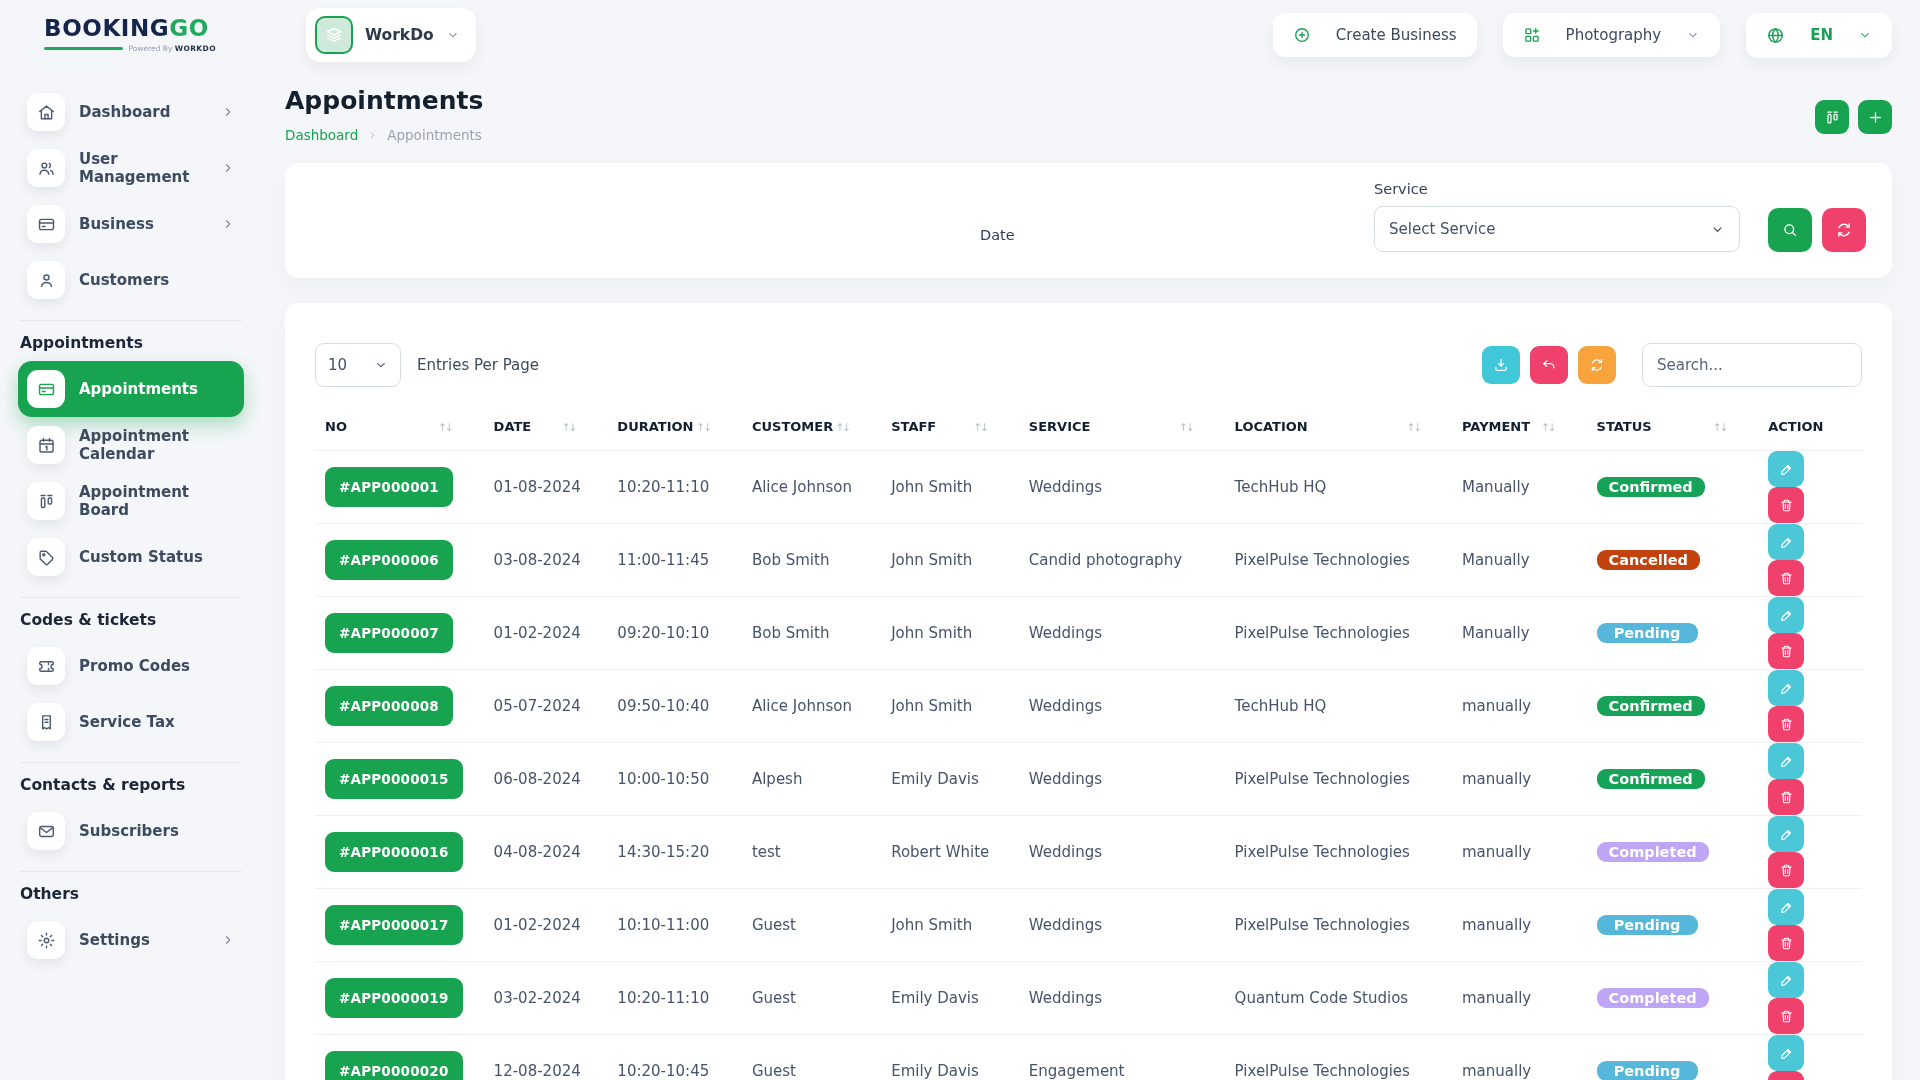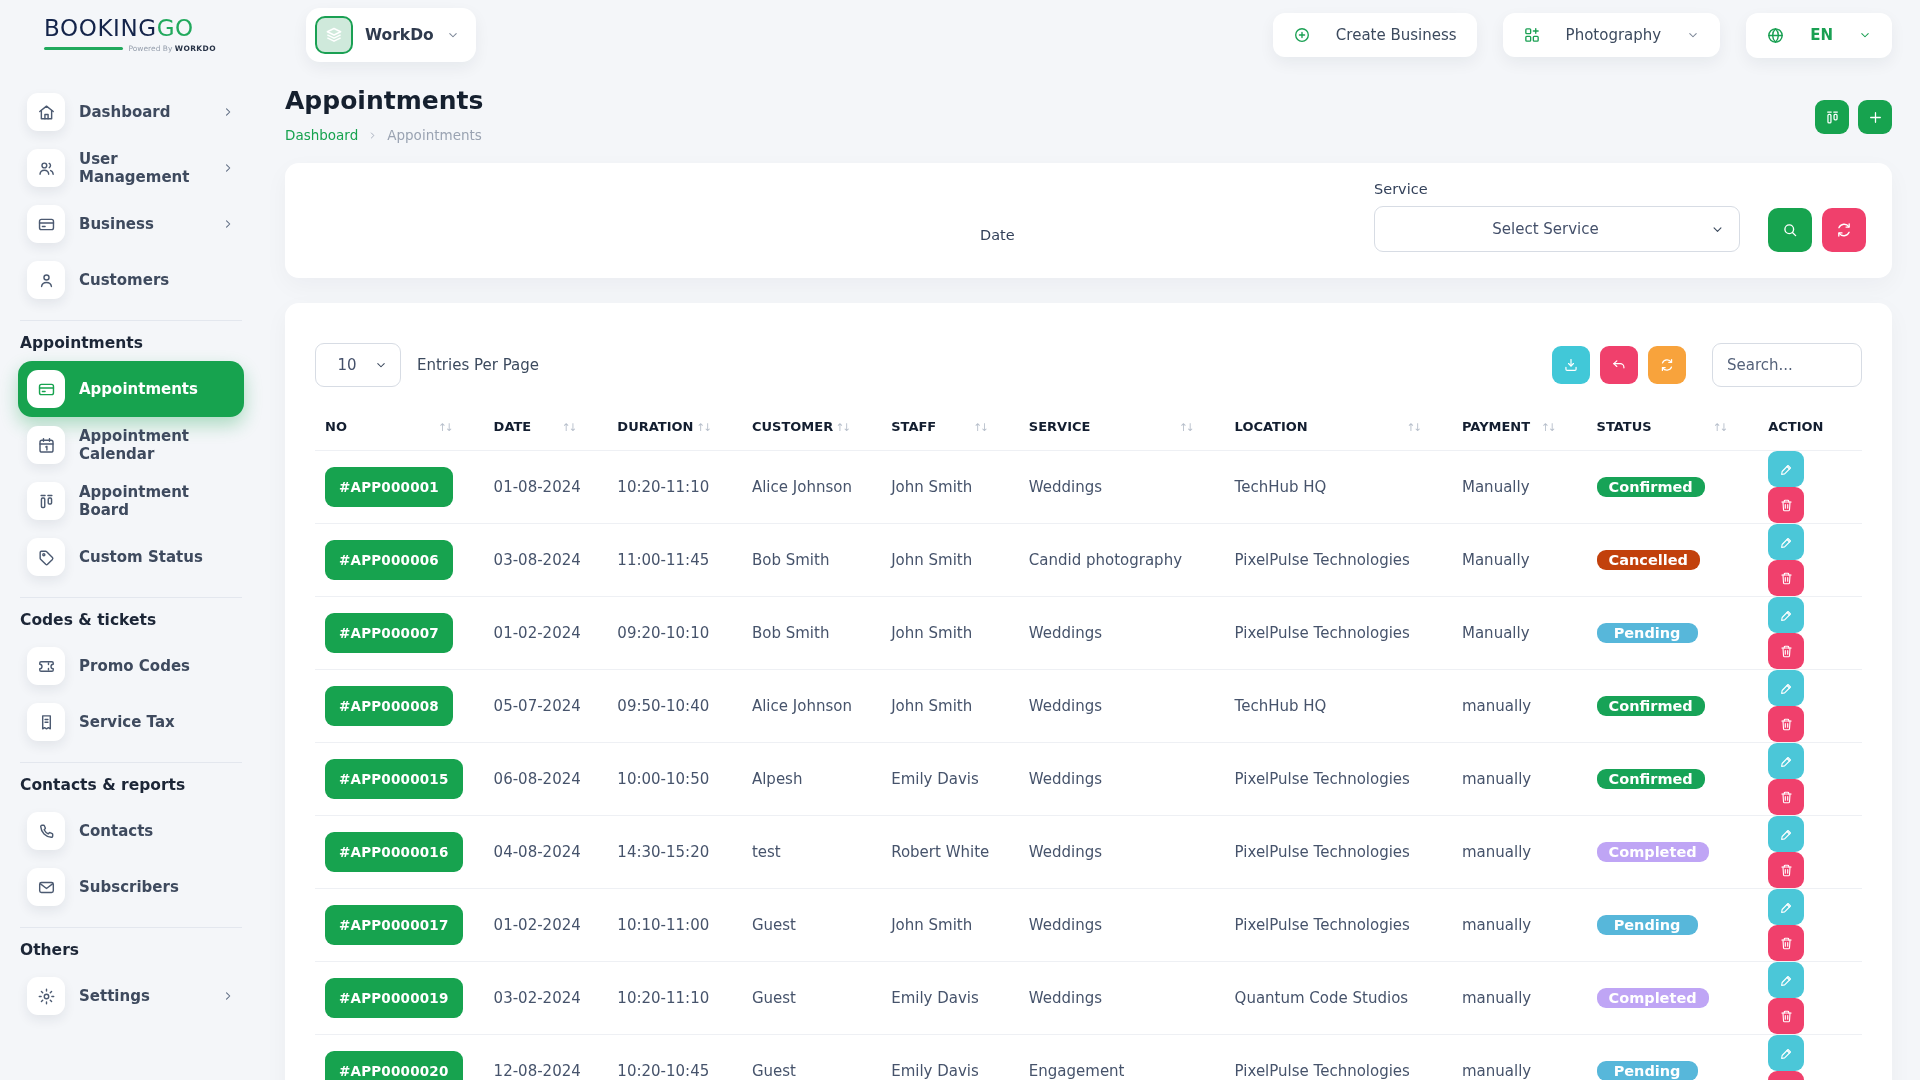--- a/index.html
+++ b/index.html
@@ -7,21 +7,21 @@
   body {
     width:1920px; height:1080px; overflow:hidden;
     background:#f4f6f9; color:#1b2536;
     font-family:"DejaVu Sans","Liberation Sans",sans-serif;
   }
   svg { display:block; }
 
   
   .topbar { height:70px; display:flex; align-items:center; padding:0 28px 0 44px; }
   .logo { display:flex; flex-direction:column; width:172px; }
-  .logo-text { font-size:23px; font-weight:400; letter-spacing:.6px; color:#14244a; line-height:1; }
+  .logo-text { font-size:23px; font-weight:700; letter-spacing:.6px; color:#14244a; line-height:1; }
   .logo-text .accent { color:#21a95d; }
   .logo-sub { display:flex; align-items:center; gap:6px; margin-top:4px; }
   .logo-line { height:3px; background:#21a95d; border-radius:2px; flex:1; }
   .powered { font-size:7.5px; color:#97a0ae; white-space:nowrap; }
   .powered b { color:#273246; letter-spacing:.4px; }
   .ws-pill { margin-left:90px; display:flex; align-items:center; gap:12px; background:#fff; border:none;
     border-radius:14px; padding:8px 16px 8px 9px; box-shadow:0 6px 16px rgba(23,32,51,.06);
     font-family:inherit; font-size:15.5px; font-weight:600; color:#2f3a4d; cursor:pointer; }
   .ws-icon { width:38px; height:38px; border-radius:10px; border:2px solid #1aa053; background:#cfe9db;
     display:grid; place-items:center; color:#fff; }
@@ -67,34 +67,34 @@
   
   .filter-card { height:115px; display:flex; align-items:flex-end; justify-content:flex-end;
     padding:0 26px 26px; gap:28px; }
   .field { width:366px; }
   .field-label { font-size:14.5px; color:#33415a; display:block; margin-bottom:9px; }
   .inputbox { height:46px; border:1px solid #d7dce4; border-radius:9px; background:#fff; display:flex;
     align-items:center; padding:0 14px; font-size:15px; color:#44506a; gap:8px; }
   .inputbox input { border:none; outline:none; flex:1; font:inherit; color:#39465e; background:transparent; padding:0; min-width:0; }
   .inputbox input::placeholder { color:#55627a; opacity:1; }
   .inputbox .tail { margin-left:auto; color:#3c4a5e; }
-  .selectbox { cursor:pointer;text-align:center; }
+  .selectbox { cursor:pointer; }
   .selectbox .sel-text { flex:1; color:#44506a; }
   .filter-actions { display:flex; gap:10px; }
   .sq-btn-lg { width:44px; height:44px; border:none; border-radius:10px; display:grid; place-items:center; color:#fff; cursor:pointer; }
 
   
   .table-card { margin-top:25px; padding:40px 30px 0; height:820px; }
   .table-controls { display:flex; justify-content:space-between; align-items:center; margin-bottom:20px; }
   .entries { display:flex; align-items:center; gap:16px; }
   .entries .inputbox { width:86px; height:44px; padding:0 12px; }
   .entries-label { font-size:15px; color:#3c4a5e; }
   .controls-right { display:flex; gap:10px; align-items:center; }
   .tool-btn { width:38px; height:38px; border:none; border-radius:9px; color:#fff; display:grid; place-items:center; cursor:pointer; }
-  .search-box { width:150px; height:44px; margin-left:16px; }
+  .search-box { width:220px; height:44px; margin-left:16px; }
 
   table { width:100%; border-collapse:collapse; table-layout:fixed; }
   thead th { font-size:13px; font-weight:700; color:#131e30; text-align:left; padding:12px 10px 16px; }
   .th-flex { display:flex; align-items:center; }
   .sort { margin-left:auto; margin-right:22px; color:#b7bfcb; font-size:10.5px; letter-spacing:-2px; font-weight:400; cursor:pointer; }
   tbody td { font-size:15px; color:#46536b; padding:0 10px; height:66px; border-top:1px solid #eef0f4; }
   .badge-no { display:inline-block; background:#17a34f; color:#fff; font-size:13.5px; font-weight:600;
     padding:12px 14px; border-radius:9px; letter-spacing:.2px; }
   .badge-status { display:inline-block; min-width:101px; text-align:center; color:#fff; font-size:14.5px;
     font-weight:600; padding:2px 12px; border-radius:9px; }
@@ -288,28 +288,20 @@
           <path d="M10.2 8.3h3.6M10.2 11.7h3.6"></path>
         </svg>
       </span>
       <span class="side-label">Service Tax</span>
     </div>
     <div class="side-div"></div>
     <div class="side-title">Contacts &amp; reports</div>
     <div class="side-item">
       <span class="icon-tile">
         <svg viewBox="0 0 24 24" width="19" height="19" fill="none" stroke="currentColor" stroke-width="1.8" stroke-linecap="round" stroke-linejoin="round">
-          <path d="M8.4 4.2c.4 0 .7.2.9.6l1.2 2.7c.1.3.1.7-.2 1L9 9.8a11.5 11.5 0 0 0 5.2 5.2l1.3-1.3c.3-.3.7-.4 1-.2l2.7 1.2c.4.2.6.5.6.9v2.1c0 .9-.7 1.7-1.7 1.6C10.8 18.7 5.3 13.2 4.7 5.9c-.1-1 .7-1.7 1.6-1.7Z"></path>
-        </svg>
-      </span>
-      <span class="side-label">Contacts</span>
-    </div>
-    <div class="side-item">
-      <span class="icon-tile">
-        <svg viewBox="0 0 24 24" width="19" height="19" fill="none" stroke="currentColor" stroke-width="1.8" stroke-linecap="round" stroke-linejoin="round">
           <rect x="3.4" y="5.6" width="17.2" height="12.8" rx="2.2"></rect>
           <path d="m4.4 7.4 7.6 5.8 7.6-5.8"></path>
         </svg>
       </span>
       <span class="side-label">Subscribers</span>
     </div>
     <div class="side-div"></div>
     <div class="side-title">Others</div>
     <div class="side-item">
       <span class="icon-tile">

